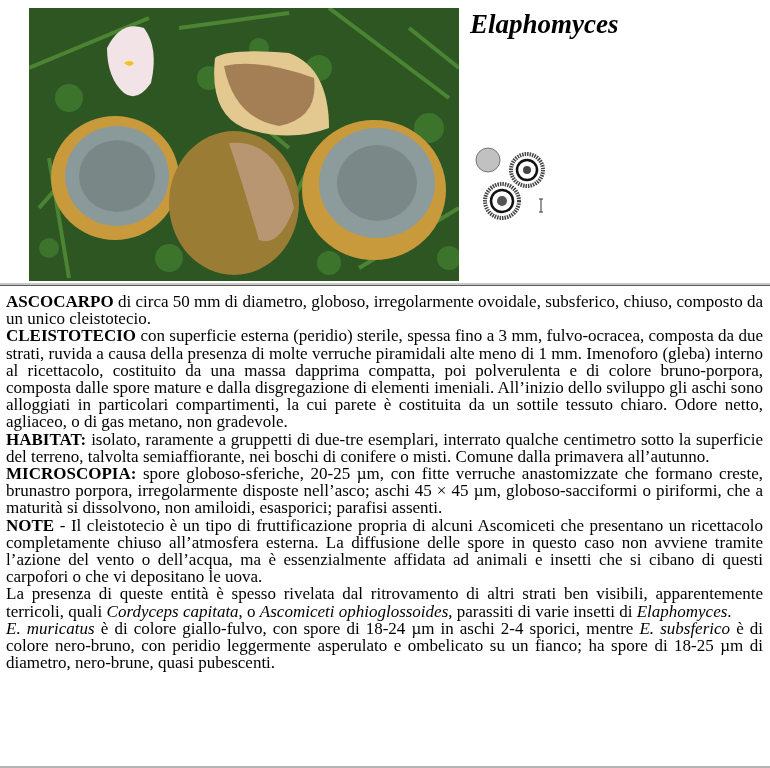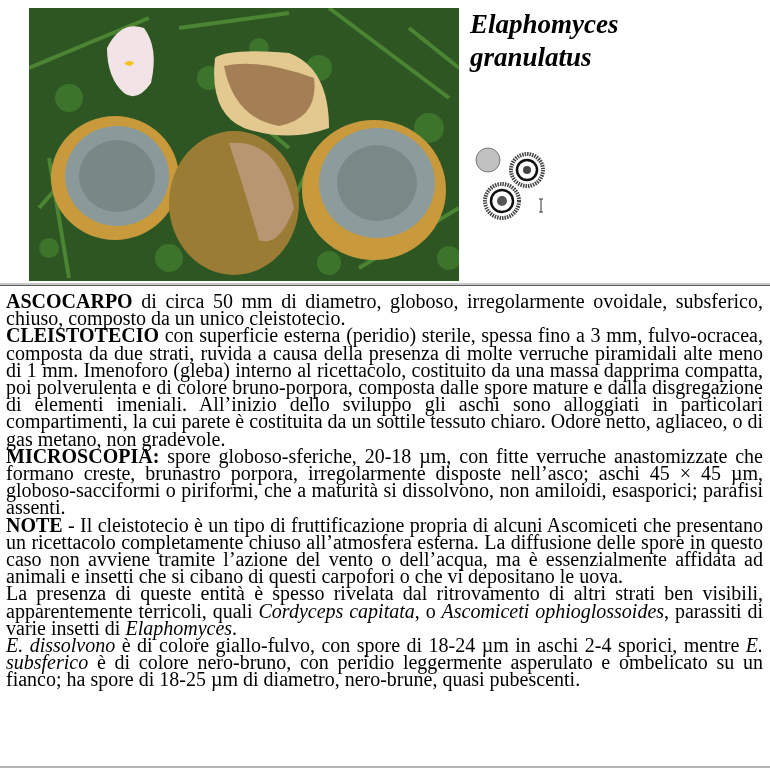--- a/index.html
+++ b/index.html
@@ -23,21 +23,21 @@
     }
     .spores {
       position: absolute; left: 472px; top: 142px; width: 90px; height: 90px;
     }
     .separator {
       position: absolute; left: 0; top: 282px; width: 770px; height: 5px;
       background: linear-gradient(#ffffff 0, #ffffff 1px, #c8c8c8 1px, #c8c8c8 3px, #5a5a5a 3px, #5a5a5a 4px, #ffffff 4px);
     }
     .text {
       position: absolute; left: 6px; top: 293px; width: 757px;
-      font-size: 20px; line-height: 17.2px;
+      font-size: 17px; line-height: 17.2px;
       text-align: justify;
     }
     .text p { margin: 0; }
     .text b { font-weight: bold; }
     .text i { }
     .bottom-line {
       position: absolute; left: 0; top: 766px; width: 770px; height: 2px; background: #b4b4b4;
     }
   </style>
 </head>
@@ -83,21 +83,20 @@
     <path d="M200 135 Q250 130 265 200 Q250 240 230 232 Q215 180 200 135Z" fill="#b89672"></path>
 
     <ellipse cx="345" cy="182" rx="72" ry="70" fill="#c99a3c"></ellipse>
     <ellipse cx="348" cy="175" rx="58" ry="55" fill="#8c9b9c"></ellipse>
     <ellipse cx="348" cy="175" rx="40" ry="38" fill="#6f7c7c" opacity="0.6"></ellipse>
   </svg>
 </div>
 
 <h1 class="title">
   <span>Elaphomyces</span><br>
-  <span>granulatus</span>
 </h1>
 
 <div class="spores" title="Spore drawings with scale bar">
   <svg viewBox="0 0 90 90" width="90" height="90">
     <defs>
       <pattern id="dots" width="2" height="2" patternUnits="userSpaceOnUse">
         <rect width="2" height="2" fill="#fff"></rect>
           <circle cx="1" cy="1" r="0.7" fill="#555"></circle>
       </pattern>
     </defs>
@@ -112,19 +111,20 @@
     <line x1="67" y1="57" x2="71" y2="57" stroke="#333" stroke-width="1"></line>
     <line x1="67" y1="70" x2="71" y2="70" stroke="#333" stroke-width="1"></line>
   </svg>
 </div>
 
 <div class="separator"></div>
 
 <div class="text">
   <p><b>ASCOCARPO</b><span> di circa 50 mm di diametro, globoso, irregolarmente ovoidale, subsferico, chiuso, composto da un unico cleistotecio.</span></p>
   <p><b>CLEISTOTECIO</b><span> con superficie esterna (peridio) sterile, spessa fino a 3 mm, fulvo-ocracea, composta da due strati, ruvida a causa della presenza di molte verruche piramidali alte meno di 1 mm. Imenoforo (gleba) interno al ricettacolo, costituito da una massa dapprima compatta, poi polverulenta e di colore bruno-porpora, composta dalle spore mature e dalla disgregazione di elementi imeniali. All’inizio dello sviluppo gli aschi sono alloggiati in particolari compartimenti, la cui parete è costituita da un sottile tessuto chiaro. Odore netto, agliaceo, o di gas metano, non gradevole.</span></p>
-  <p><b>MICROSCOPIA:</b><span> spore globoso-sferiche, 20-18 µm, con fitte verruche anastomizzate che formano creste, brunastro porpora, irregolarmente disposte nell’asco; aschi 45 × 45 µm, globoso-sacciformi o piriformi, che a maturità si dissolvono, non amiloidi, esasporici; parafisi assenti.</span></p>
+  <p><b>HABITAT:</b><span> isolato, raramente a gruppetti di due-tre esemplari, interrato qualche centimetro sotto la superficie del terreno, talvolta semiaffiorante, nei boschi di conifere o misti. Comune dalla primavera all’autunno.</span></p>
+  <p><b>MICROSCOPIA:</b><span> spore globoso-sferiche, 20-25 µm, con fitte verruche anastomizzate che formano creste, brunastro porpora, irregolarmente disposte nell’asco; aschi 45 × 45 µm, globoso-sacciformi o piriformi, che a maturità si dissolvono, non amiloidi, esasporici; parafisi assenti.</span></p>
   <p><b>NOTE</b><span> - Il cleistotecio è un tipo di fruttificazione propria di alcuni Ascomiceti che presentano un ricettacolo completamente chiuso all’atmosfera esterna. La diffusione delle spore in questo caso non avviene tramite l’azione del vento o dell’acqua, ma è essenzialmente affidata ad animali e insetti che si cibano di questi carpofori o che vi depositano le uova.</span></p>
   <p><span>La presenza di queste entità è spesso rivelata dal ritrovamento di altri strati ben visibili, apparentemente terricoli, quali </span><i>Cordyceps capitata</i><span>, o </span><i>Ascomiceti ophioglossoides</i><span>, parassiti di varie insetti di </span><i>Elaphomyces</i><span>.</span></p>
-  <p><i>E. dissolvono</i><span> è di colore giallo-fulvo, con spore di 18-24 µm in aschi 2-4 sporici, mentre </span><i>E. subsferico</i><span> è di colore nero-bruno, con peridio leggermente asperulato e ombelicato su un fianco; ha spore di 18-25 µm di diametro, nero-brune, quasi pubescenti.</span></p>
+  <p><i>E. muricatus</i><span> è di colore giallo-fulvo, con spore di 18-24 µm in aschi 2-4 sporici, mentre </span><i>E. subsferico</i><span> è di colore nero-bruno, con peridio leggermente asperulato e ombelicato su un fianco; ha spore di 18-25 µm di diametro, nero-brune, quasi pubescenti.</span></p>
 </div>
 
 <div class="bottom-line"></div>
 
 </body></html>

